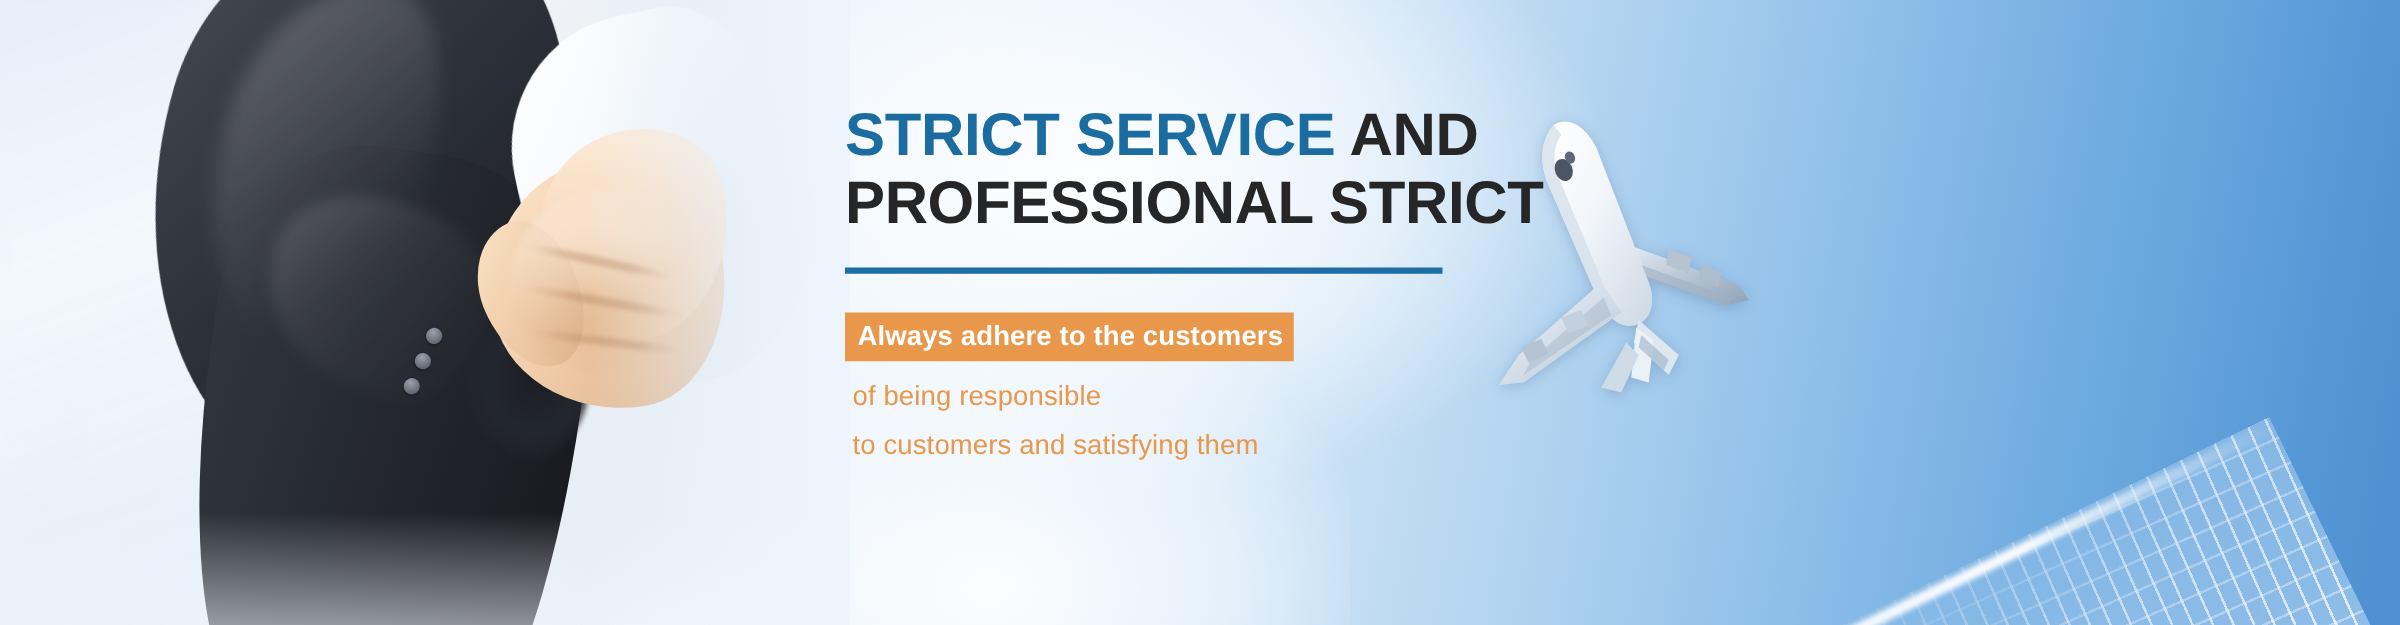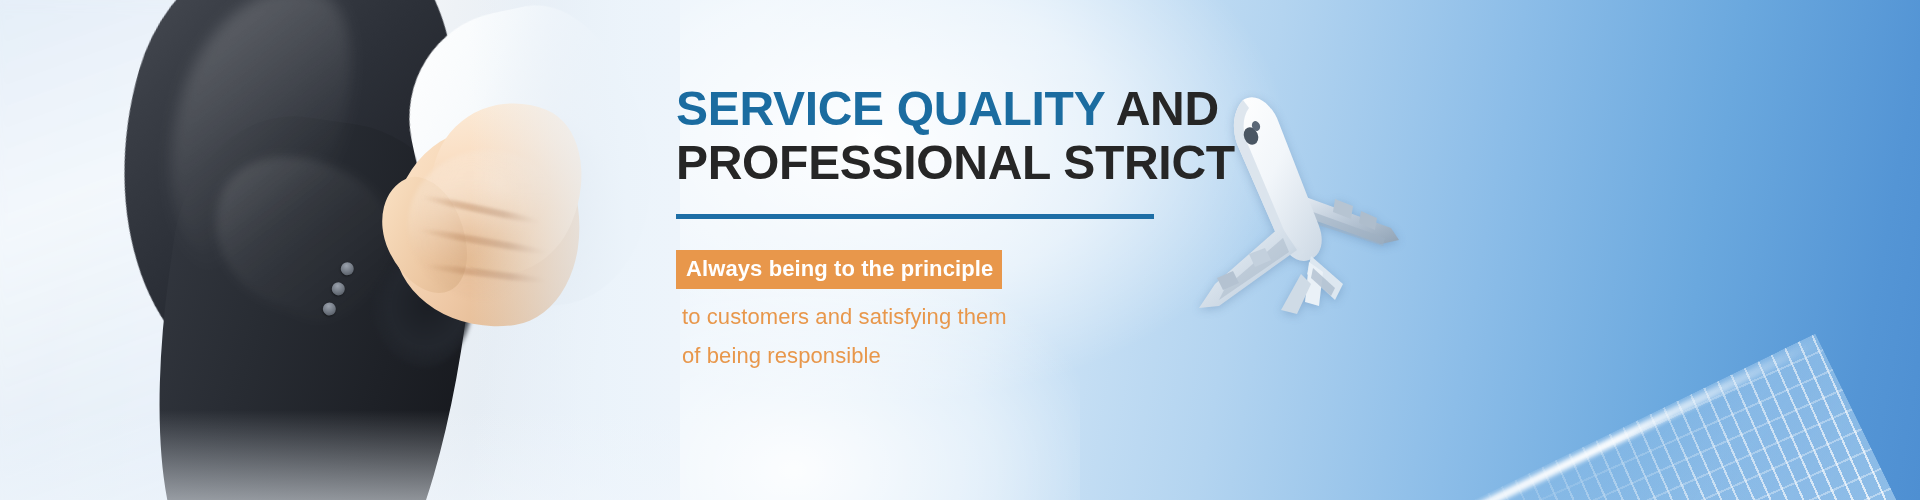--- a/index.html
+++ b/index.html
@@ -356,27 +356,27 @@
     <div class="finger-line" style="left:418px; top:238px; width:132px; height:7px; transform:rotate(10deg);"></div>
     <div class="finger-line" style="left:424px; top:270px; width:124px; height:7px; transform:rotate(7deg);"></div>
 
     <div class="photo-fade"></div>
     <div class="photo-fade-b"></div>
   </div>
 
   <div class="content">
 
     <h1 class="headline">
-      <span class="accent">SERVICE QUALITY</span><span> AND</span><br>
+      <span class="accent">STRICT SERVICE</span><span> AND</span><br>
       <span>PROFESSIONAL STRICT</span>
     </h1>
 
     <div class="divider"></div>
 
     <div class="tag-row">
-      <div><span class="tagline-hl">Always being to the principle</span></div>
+      <div><span class="tagline-hl">Always adhere to the customers</span></div>
+      <div class="tagline">of being responsible</div>
       <div class="tagline">to customers and satisfying them</div>
-      <div class="tagline">of being responsible</div>
     </div>
 
   </div>
 
 </div>
 
 </body></html>

